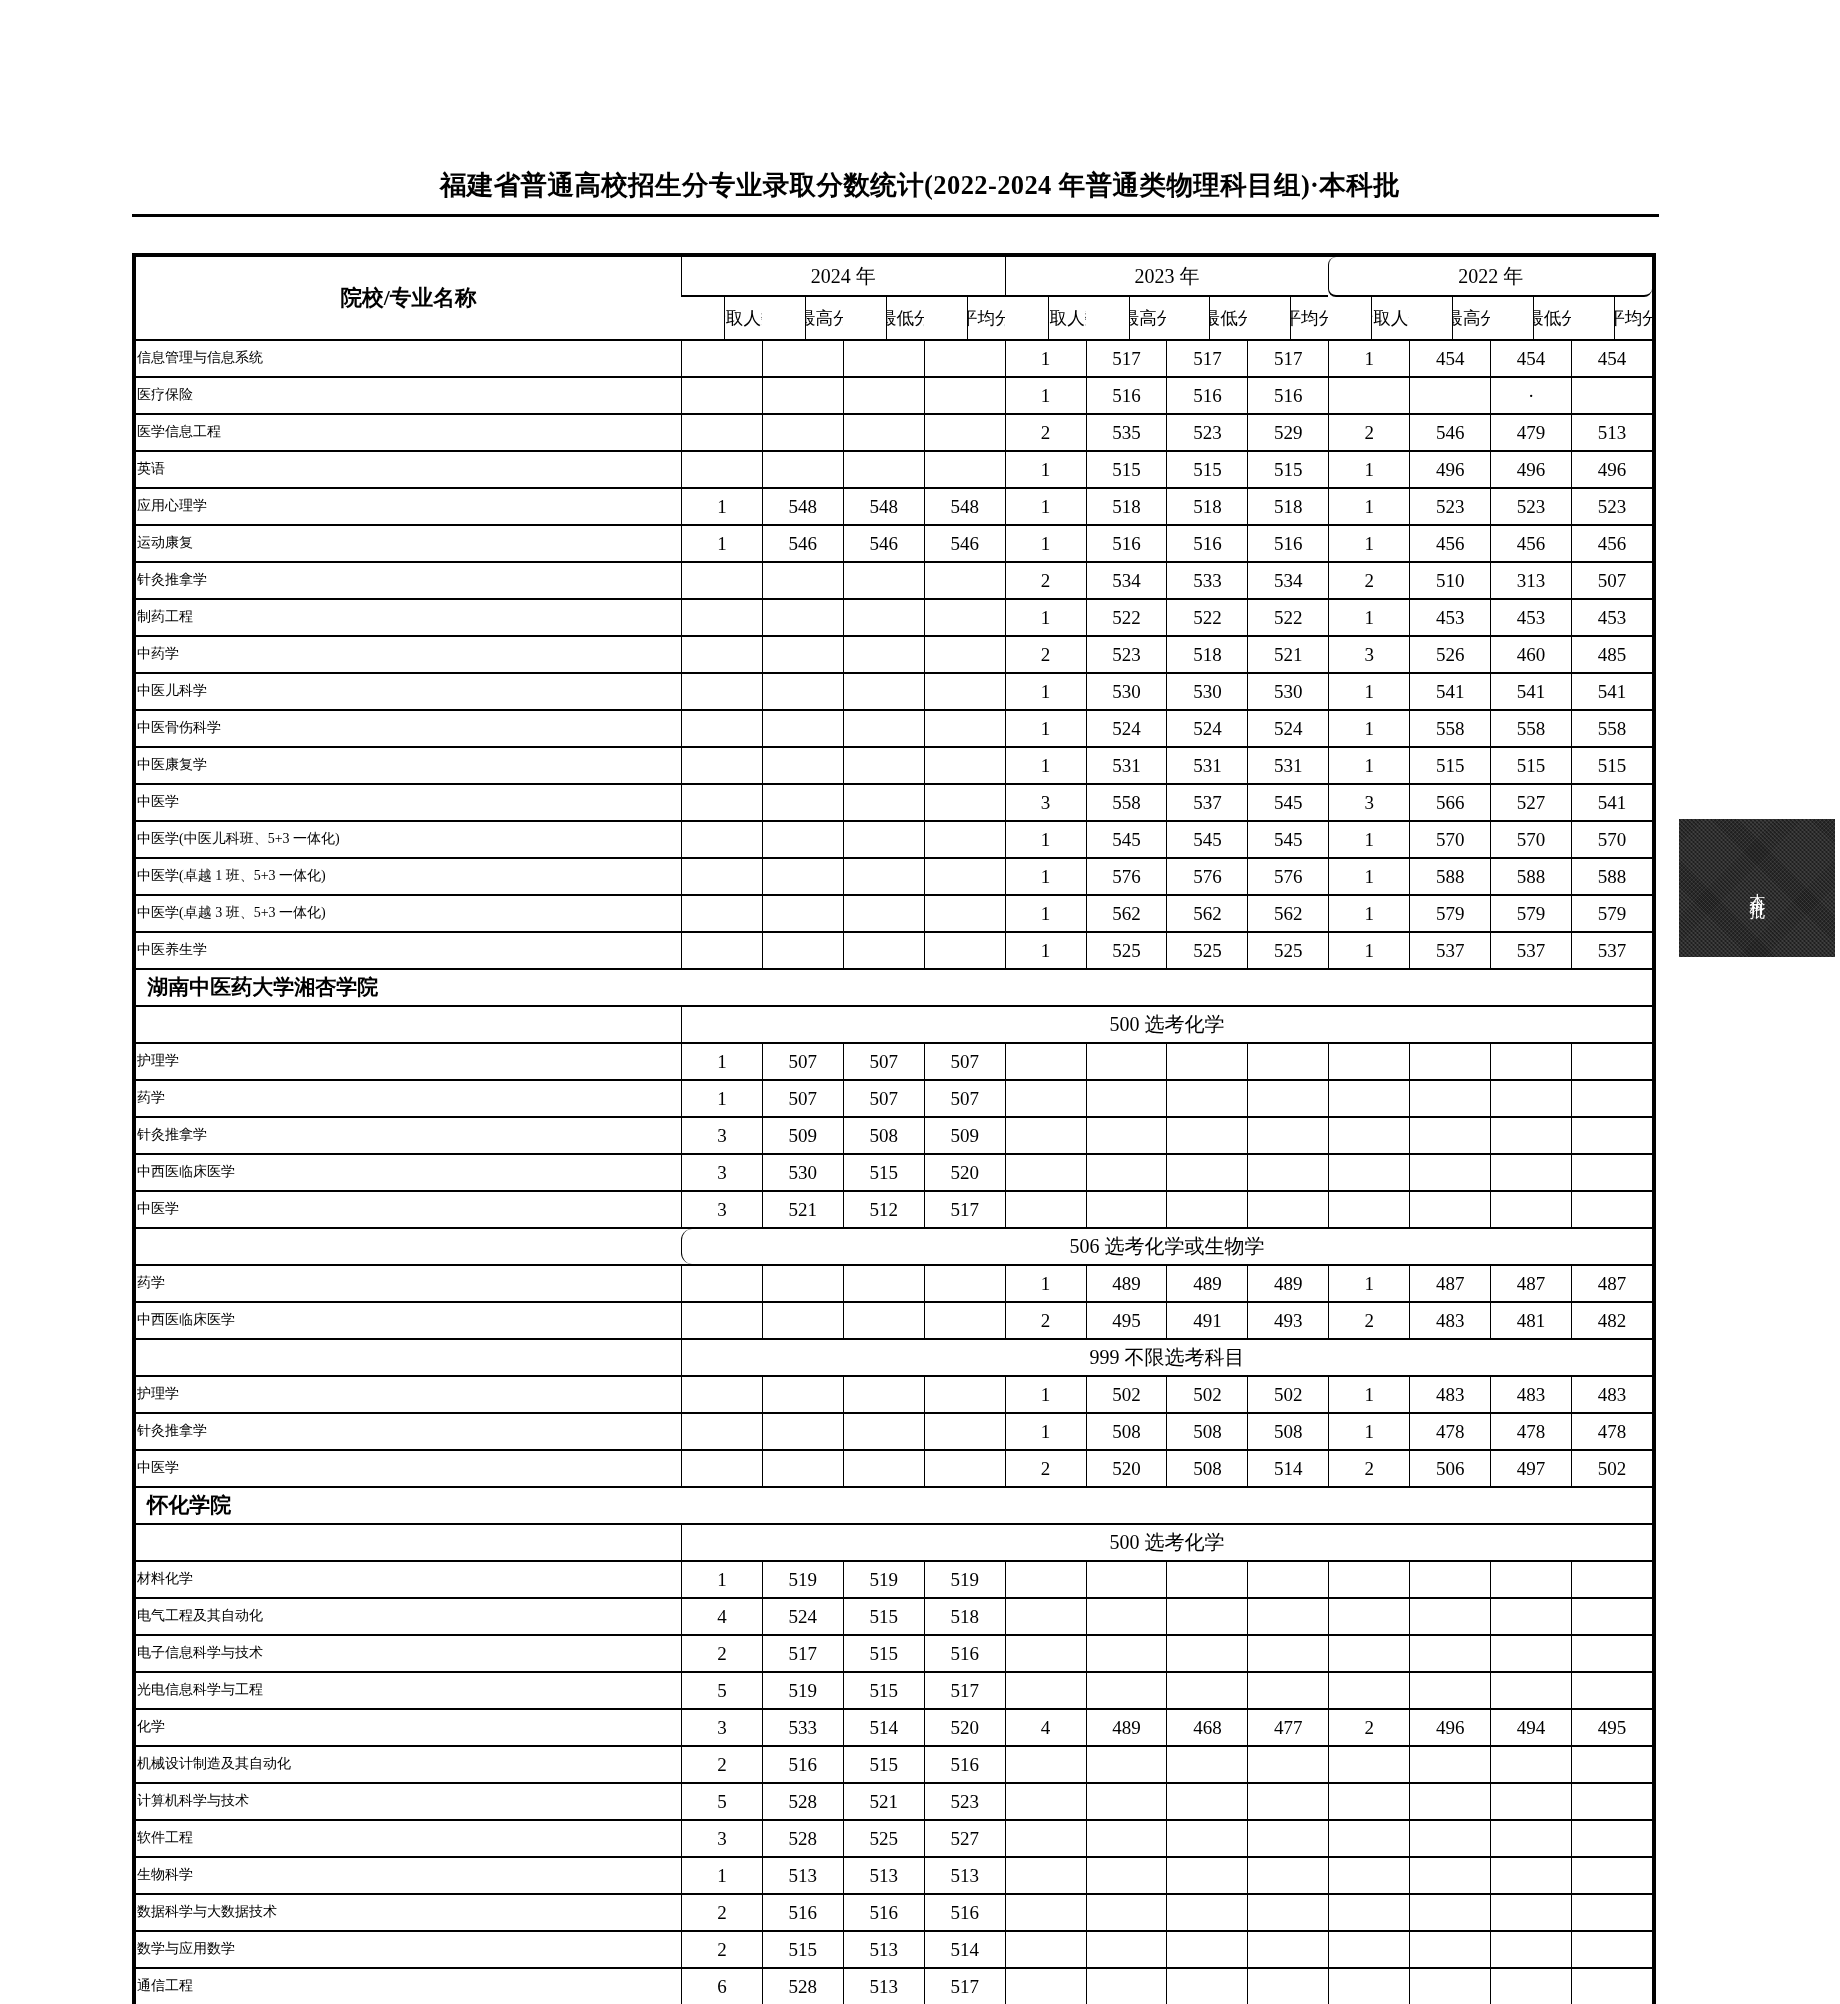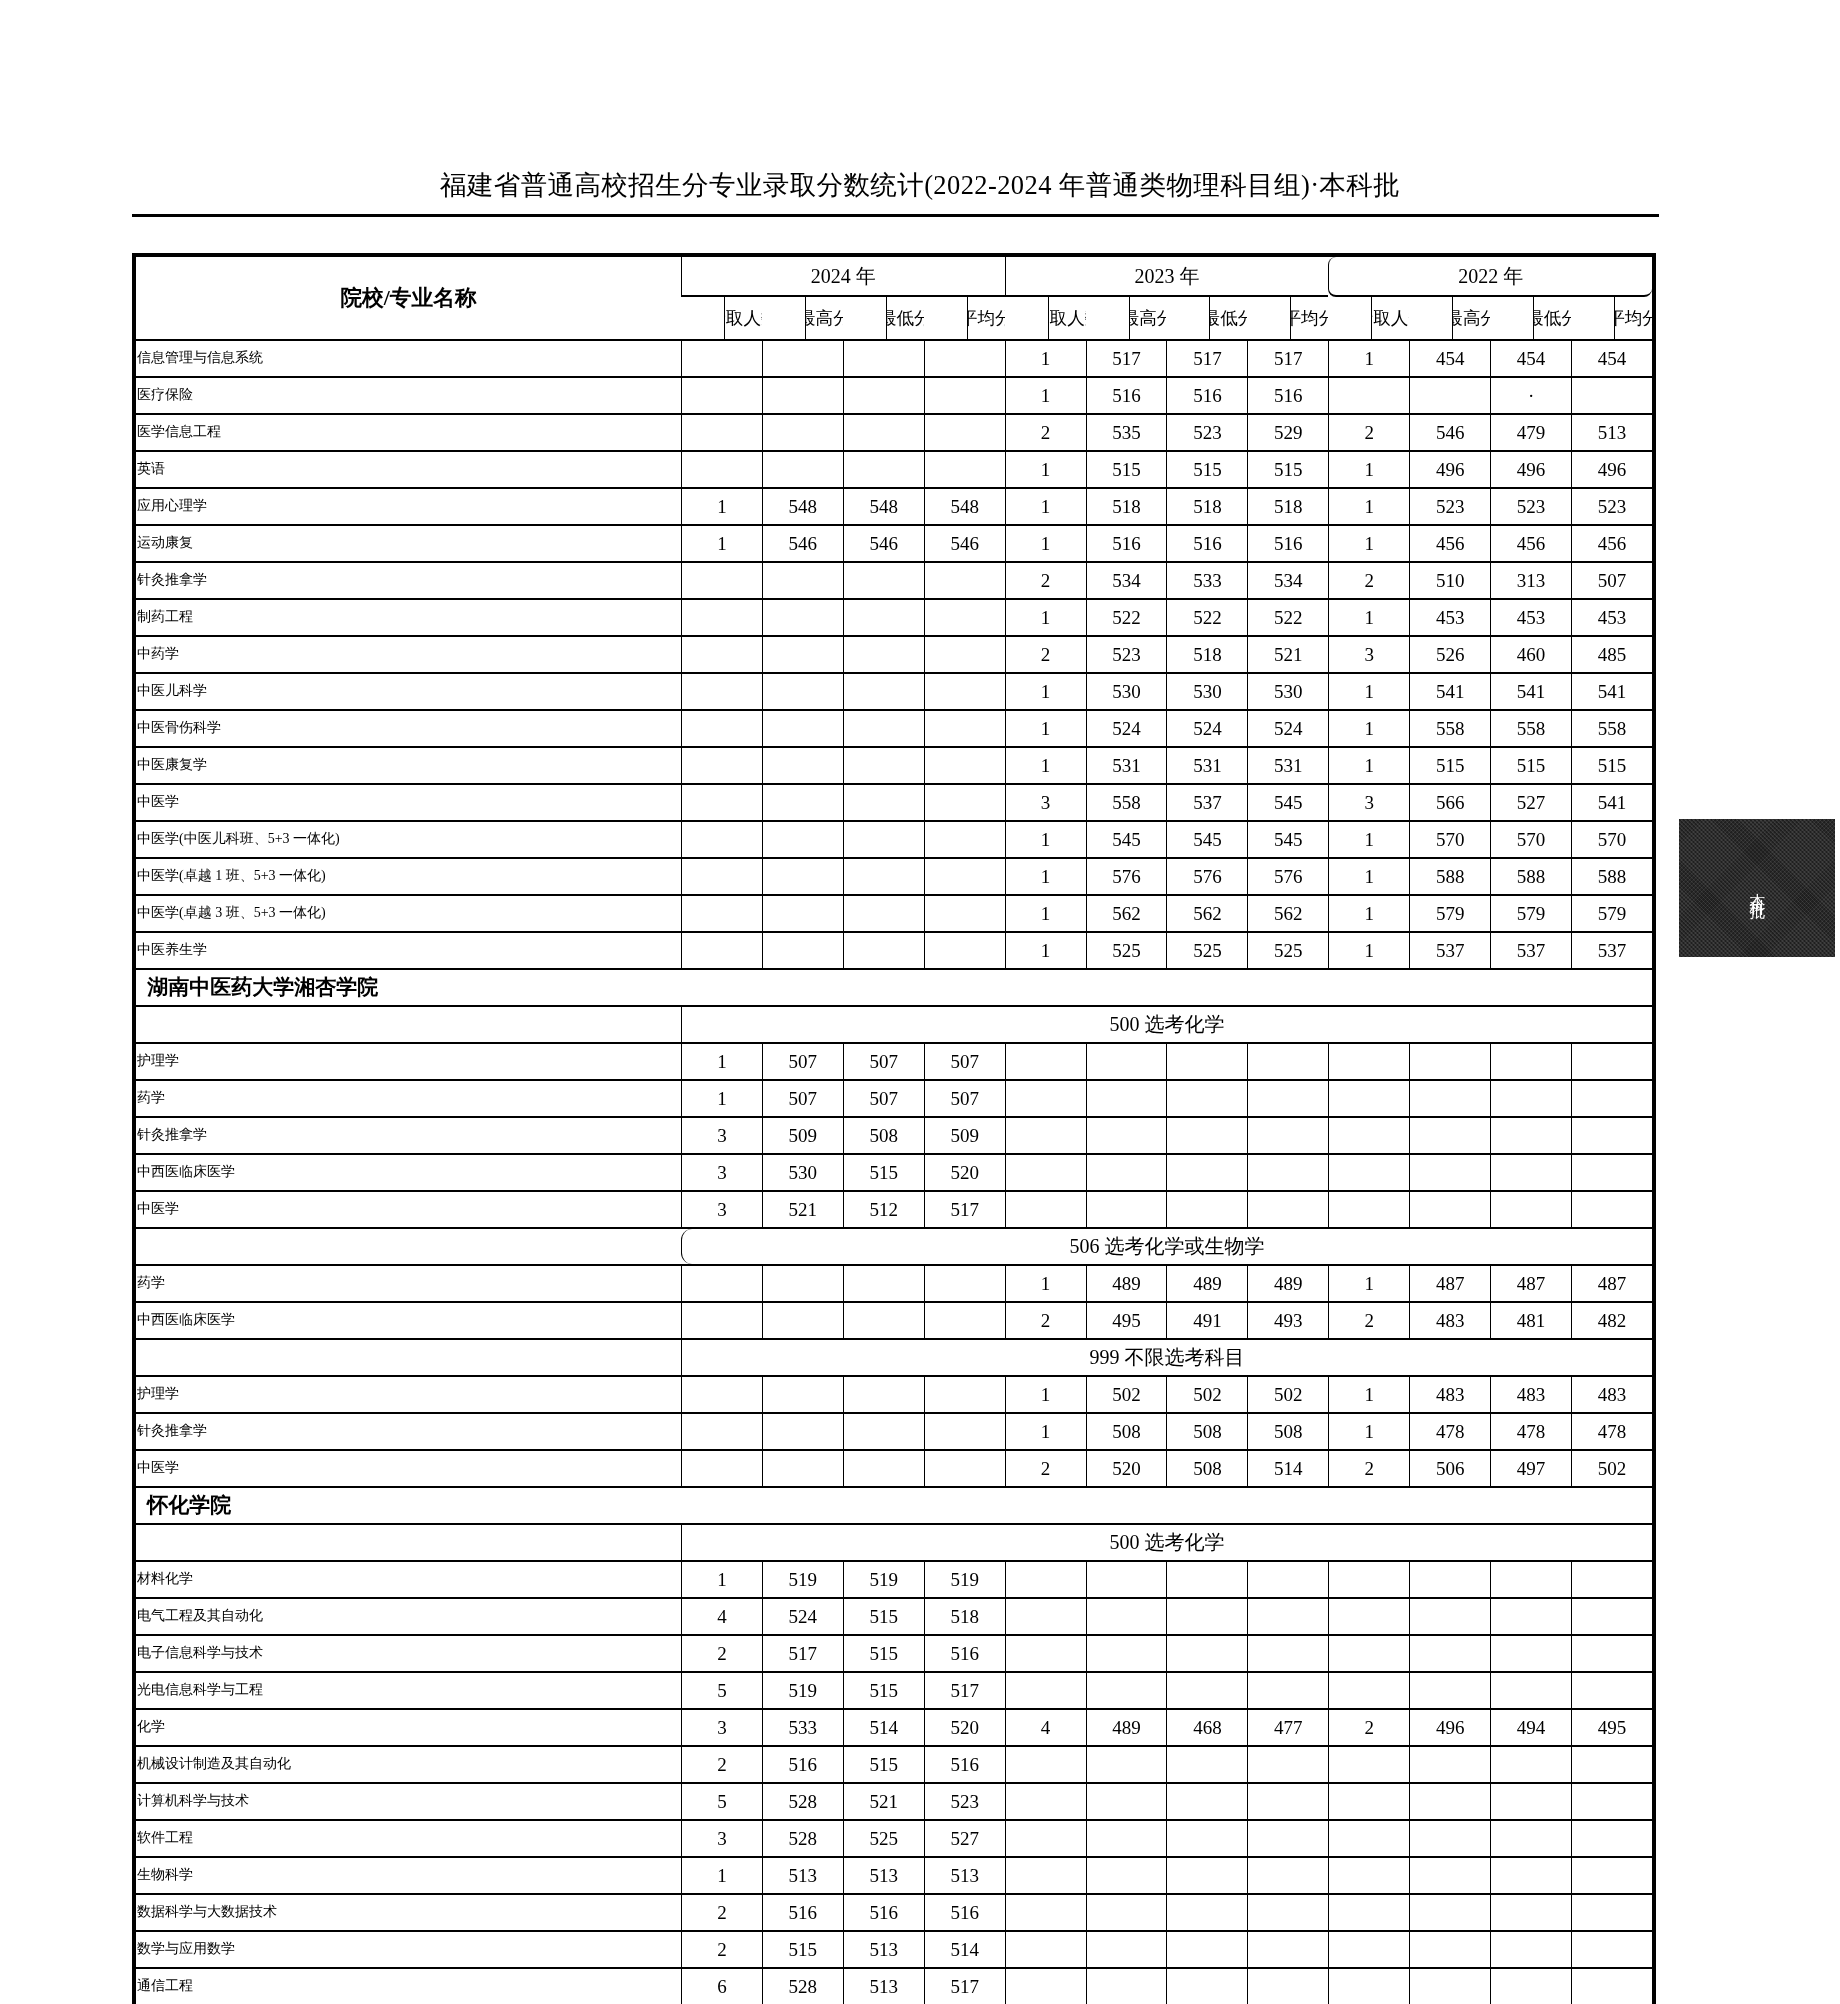--- a/index.html
+++ b/index.html
@@ -4,21 +4,21 @@
 <style>
   html,body { margin:0; padding:0; }
   body {
     width:1840px; height:2584px; background:#ffffff; position:relative;
     font-family:"Liberation Serif","DejaVu Serif",serif; color:#000;
   }
   .page { position:absolute; inset:0; overflow:hidden; }
 
   .title {
     position:absolute; top:167px; left:0; width:100%;
-    text-align:center; font-size:26.5px; font-weight:400; letter-spacing:0.4px;
+    text-align:center; font-size:26.5px; font-weight:700; letter-spacing:0.4px;
     white-space:nowrap;
   }
   .rule { position:absolute; top:214px; left:132px; width:1527px; height:3.2px; background:#000; }
 
   .table {
     position:absolute; left:132px; top:253px; width:1524px;
     border:4px solid #000; box-sizing:border-box; background:#fff;
     --cols:545px repeat(12, 1fr);
   }
   .thead { display:grid; grid-template-columns:var(--cols); grid-template-rows:40px 42px; }

